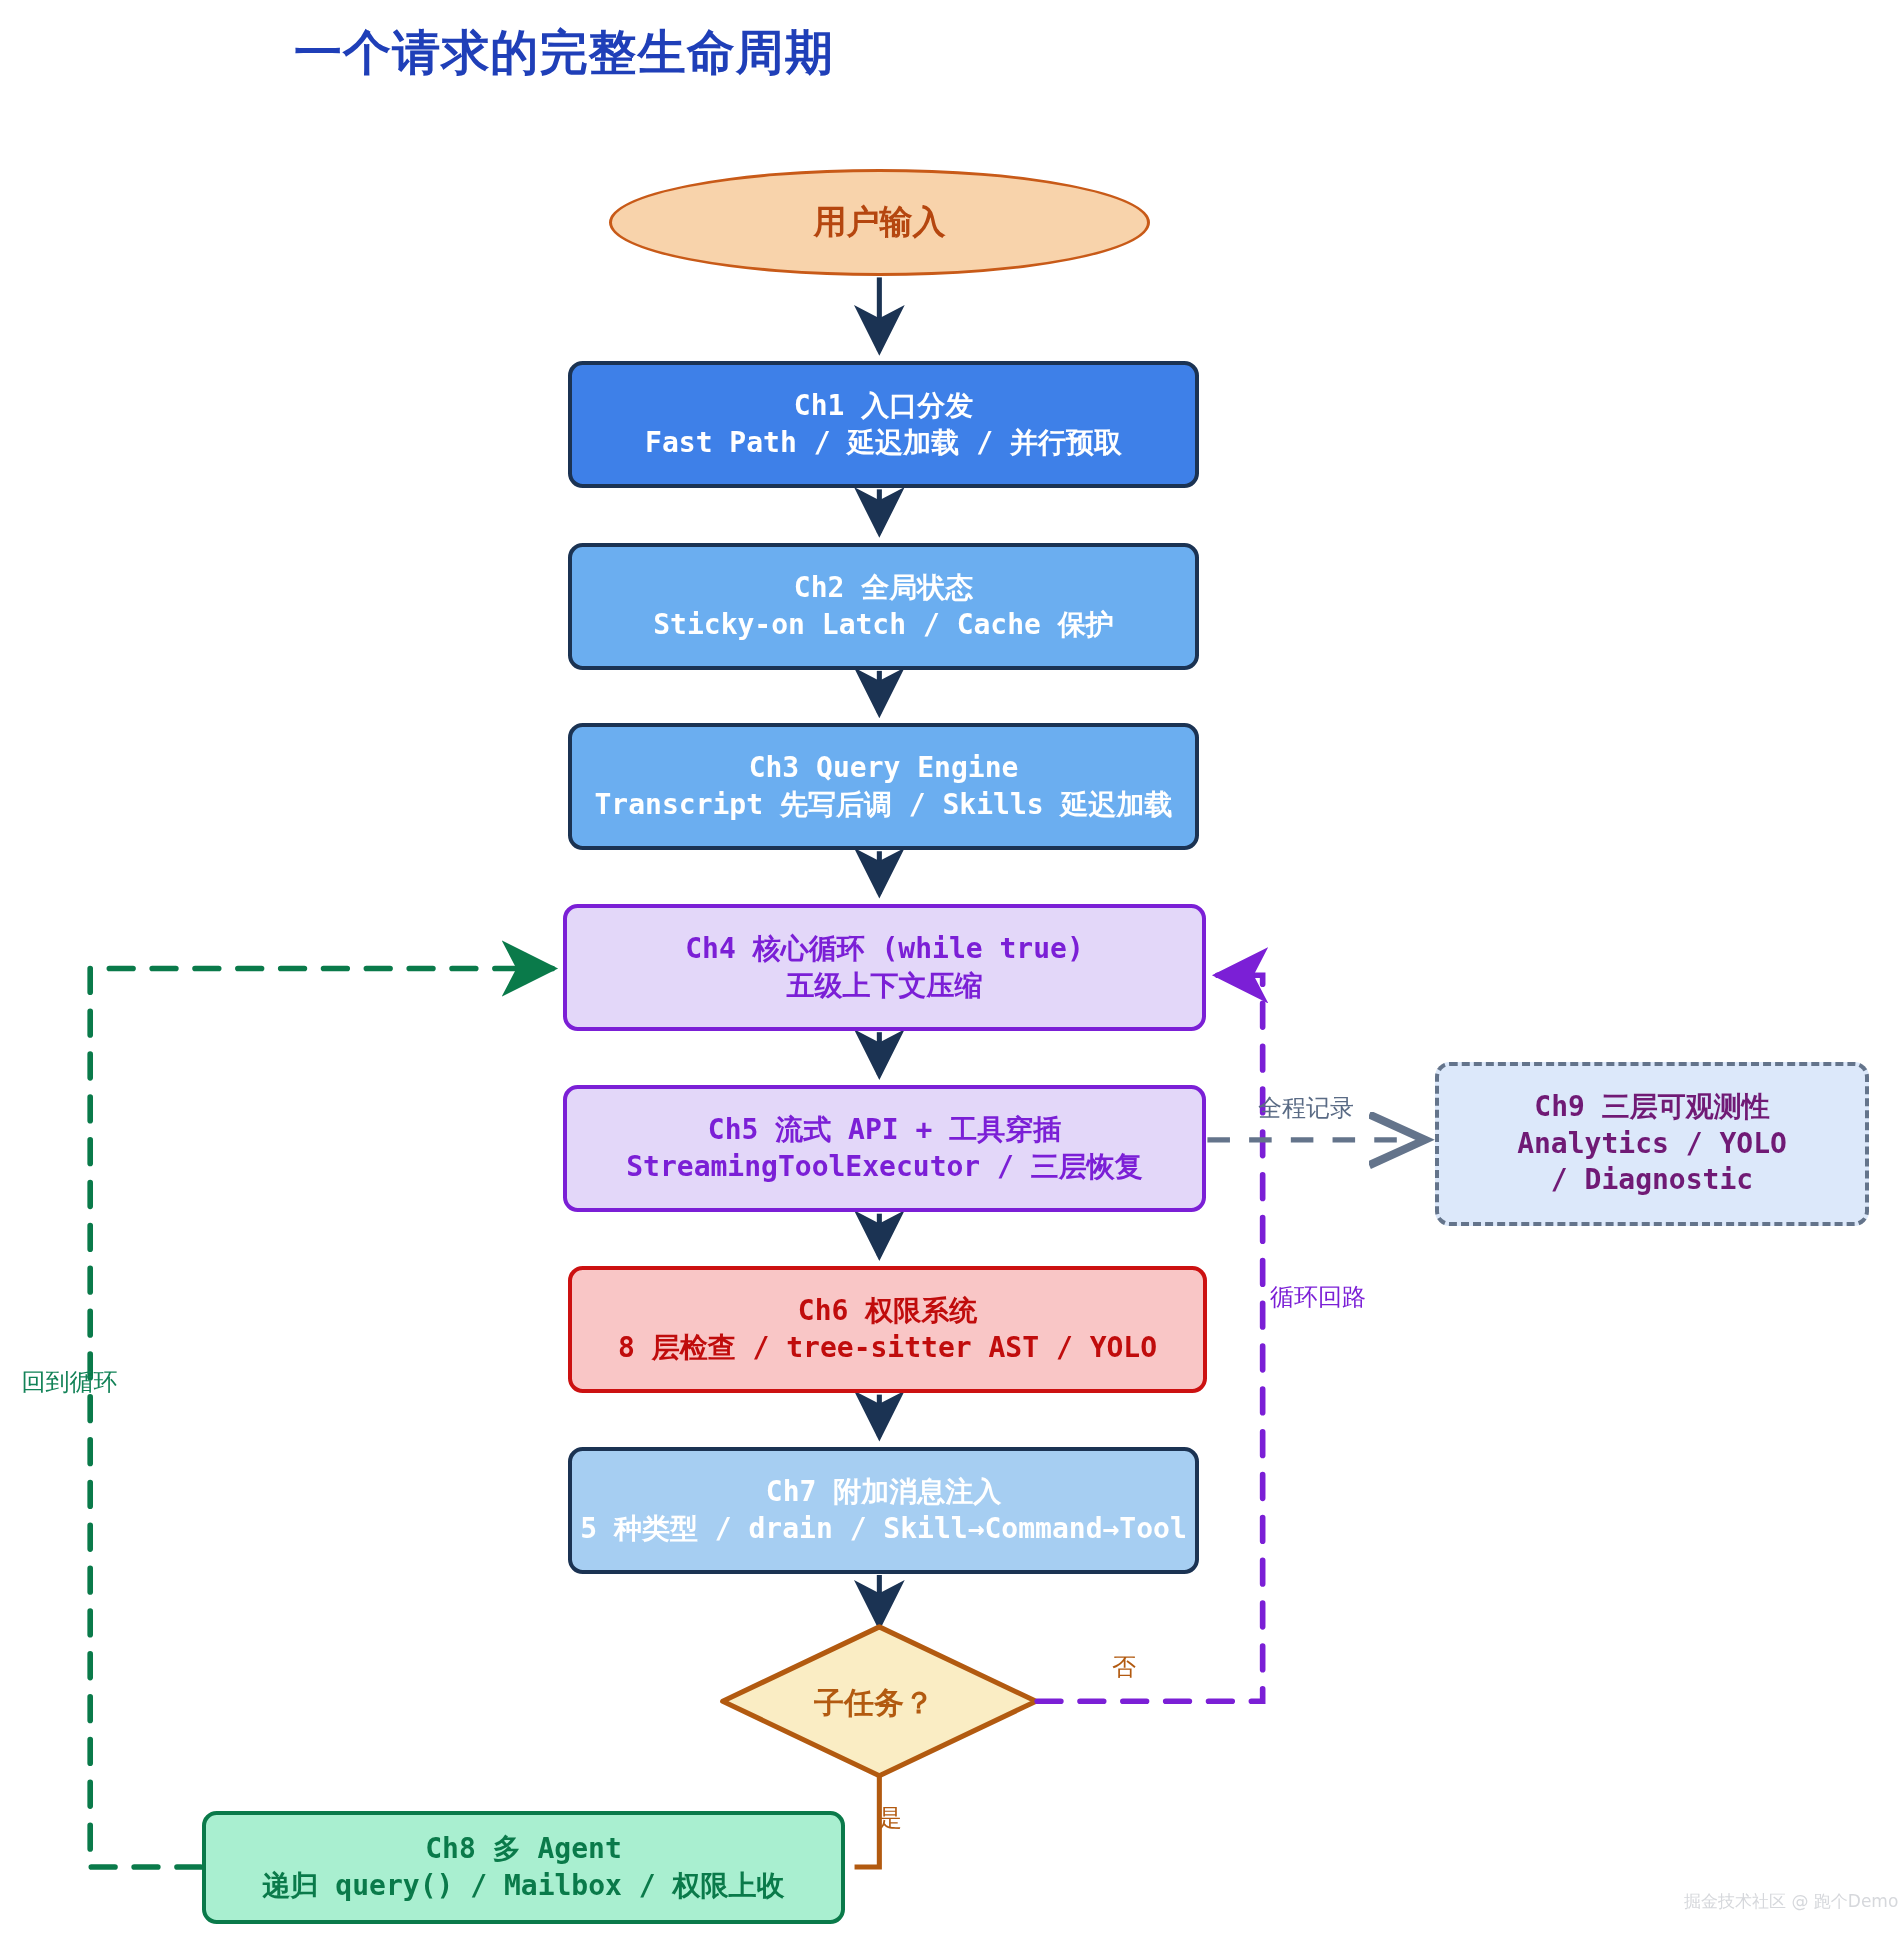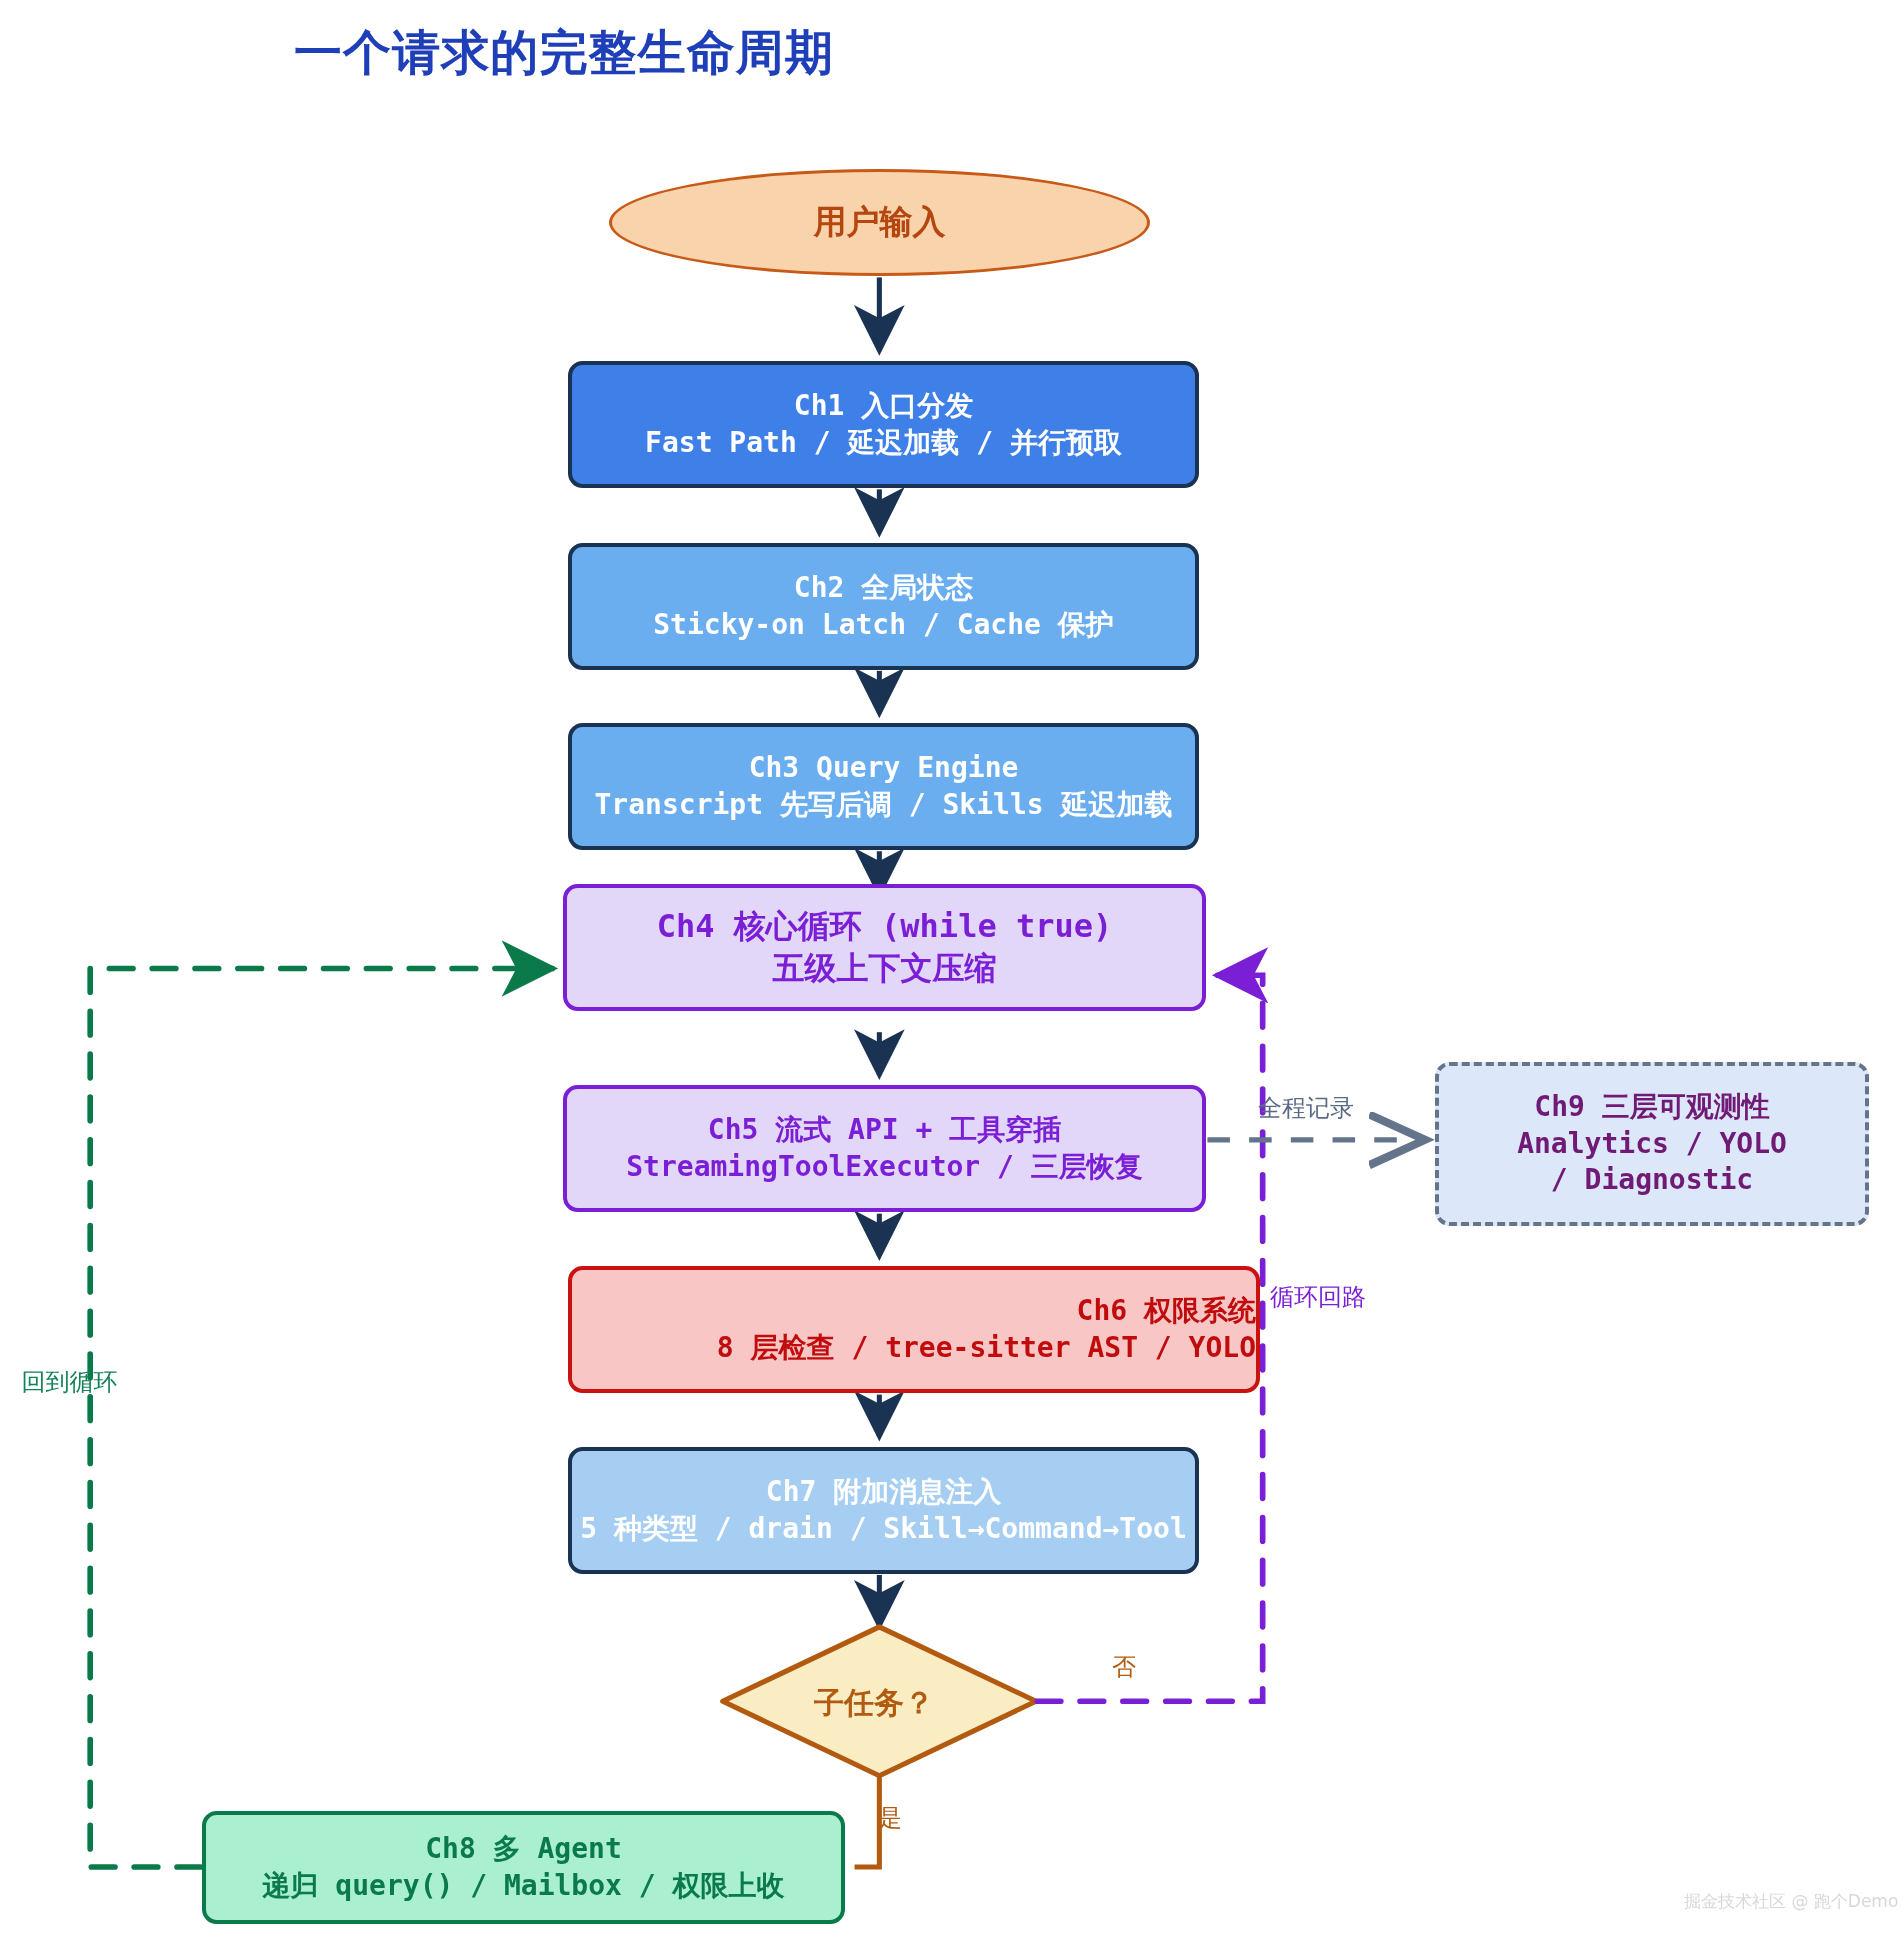--- a/index.html
+++ b/index.html
@@ -23,26 +23,26 @@
     color:#B5460F;font-size:33px;font-weight:700;}
 
   
   .proc{border-radius:14.7px;}
   #n-ch1{left:568px;top:361px;width:631px;height:127px;background:#3E80E8;
     border:4px solid #1B3353;color:#FFFFFF;font-size:28px;}
   #n-ch2{left:568px;top:543px;width:631px;height:127px;background:#6BAEF0;
     border:4px solid #1B3353;color:#FFFFFF;font-size:28px;}
   #n-ch3{left:568px;top:723px;width:631px;height:127px;background:#6BAEF0;
     border:4px solid #1B3353;color:#FFFFFF;font-size:28px;}
-  #n-ch4{left:563px;top:884px;width:643px;height:127px;background:#E3D7F9;
-    border:4.5px solid #7B1FD6;color:#7B1FD6;font-size:32px;}
+  #n-ch4{left:563px;top:904px;width:643px;height:127px;background:#E3D7F9;
+    border:4.5px solid #7B1FD6;color:#7B1FD6;font-size:28px;}
   #n-ch5{left:563px;top:1085px;width:643px;height:127px;background:#E3D7F9;
     border:4.5px solid #7B1FD6;color:#7B1FD6;font-size:28px;}
-  #n-ch6{left:568px;top:1266px;width:692px;height:127px;background:#F9C6C6;
-    border:4.5px solid #CC1111;color:#C00C0C;font-size:28px;align-items:flex-end;}
+  #n-ch6{left:568px;top:1266px;width:639px;height:127px;background:#F9C6C6;
+    border:4.5px solid #CC1111;color:#C00C0C;font-size:28px;}
   #n-ch7{left:568px;top:1447px;width:631px;height:127px;background:#A6CEF2;
     border:4px solid #1B3353;color:#FFFFFF;font-size:28px;}
   #n-ch8{left:202px;top:1811px;width:643px;height:113px;background:#A9EFD0;
     border:4.5px solid #0A7A4A;color:#0A7A4A;font-size:28px;}
   #n-ch9{left:1435px;top:1062px;width:434px;height:164px;background:#DCE8FA;
     border:4.5px dashed #64748B;color:#701a75;font-size:28px;border-radius:14.7px;}
 
   
   #n-dec{left:722px;top:1635px;width:304px;height:135px;color:#B25A10;
     font-size:30px;font-weight:700;}

